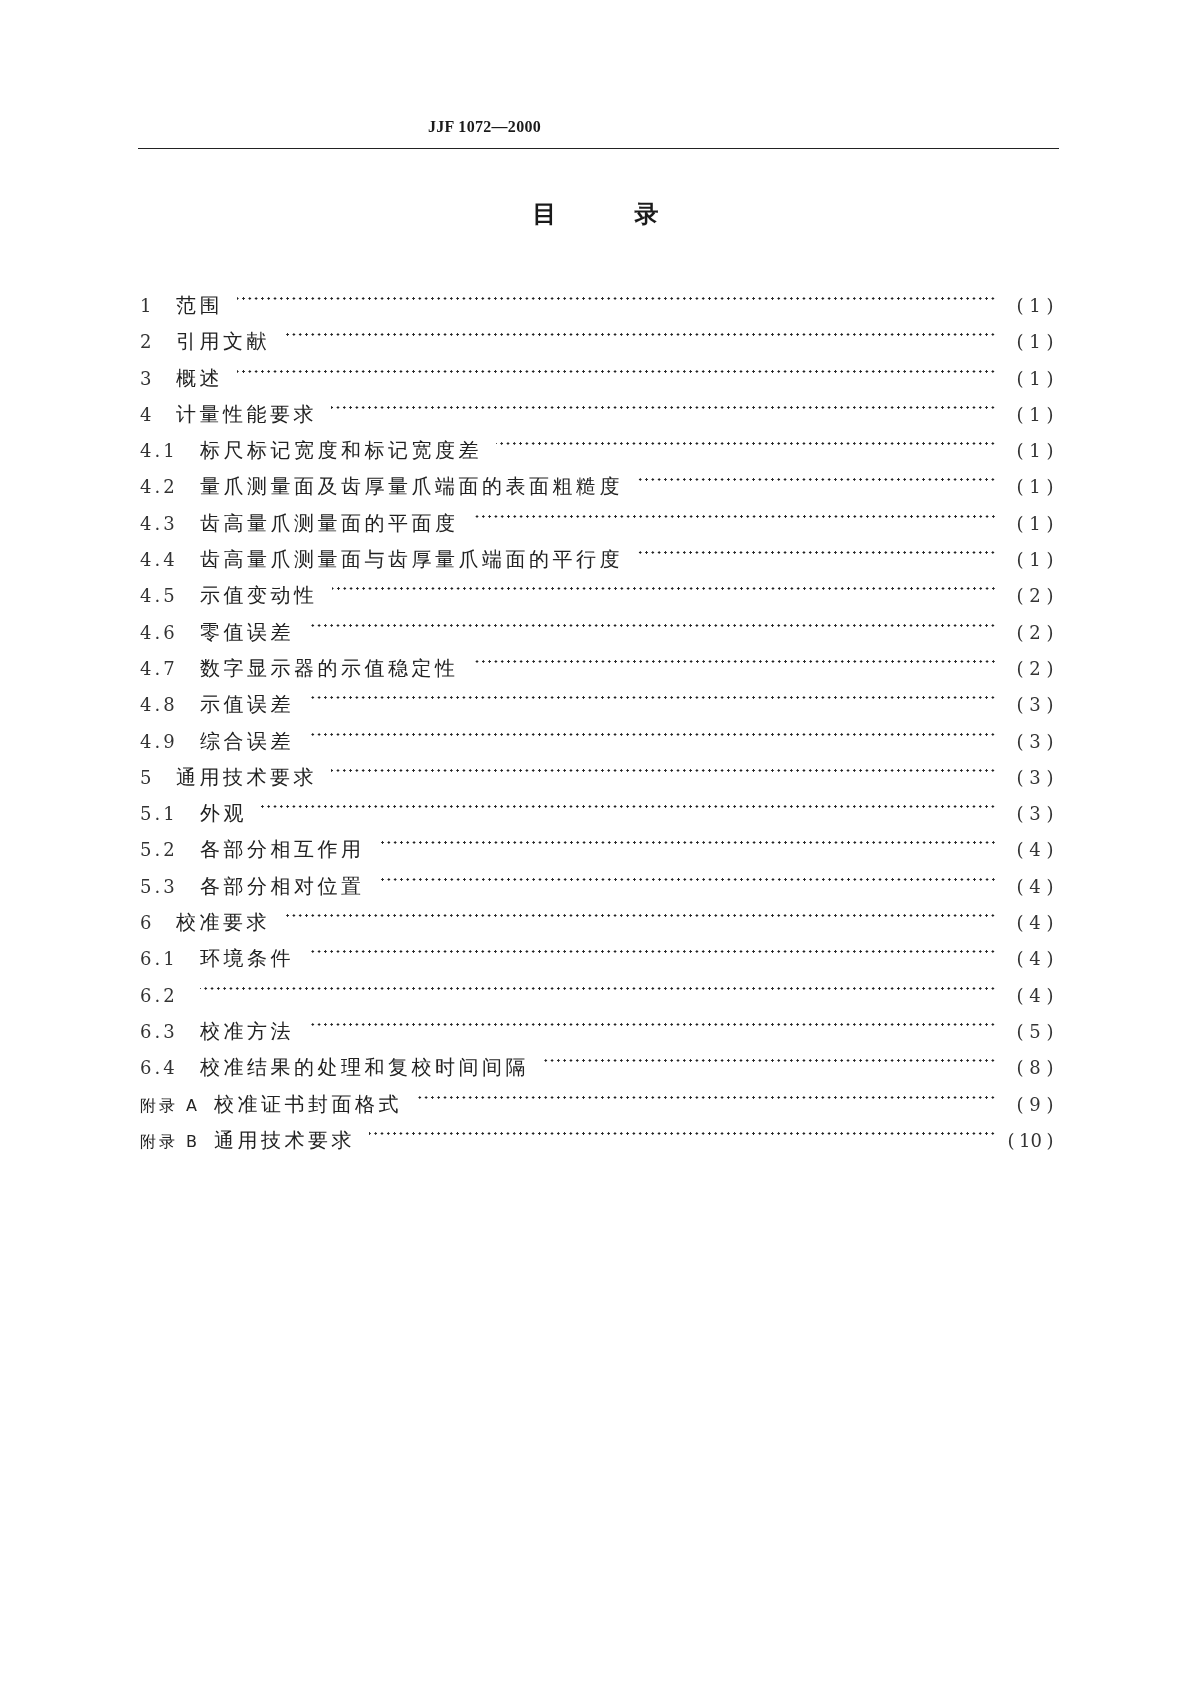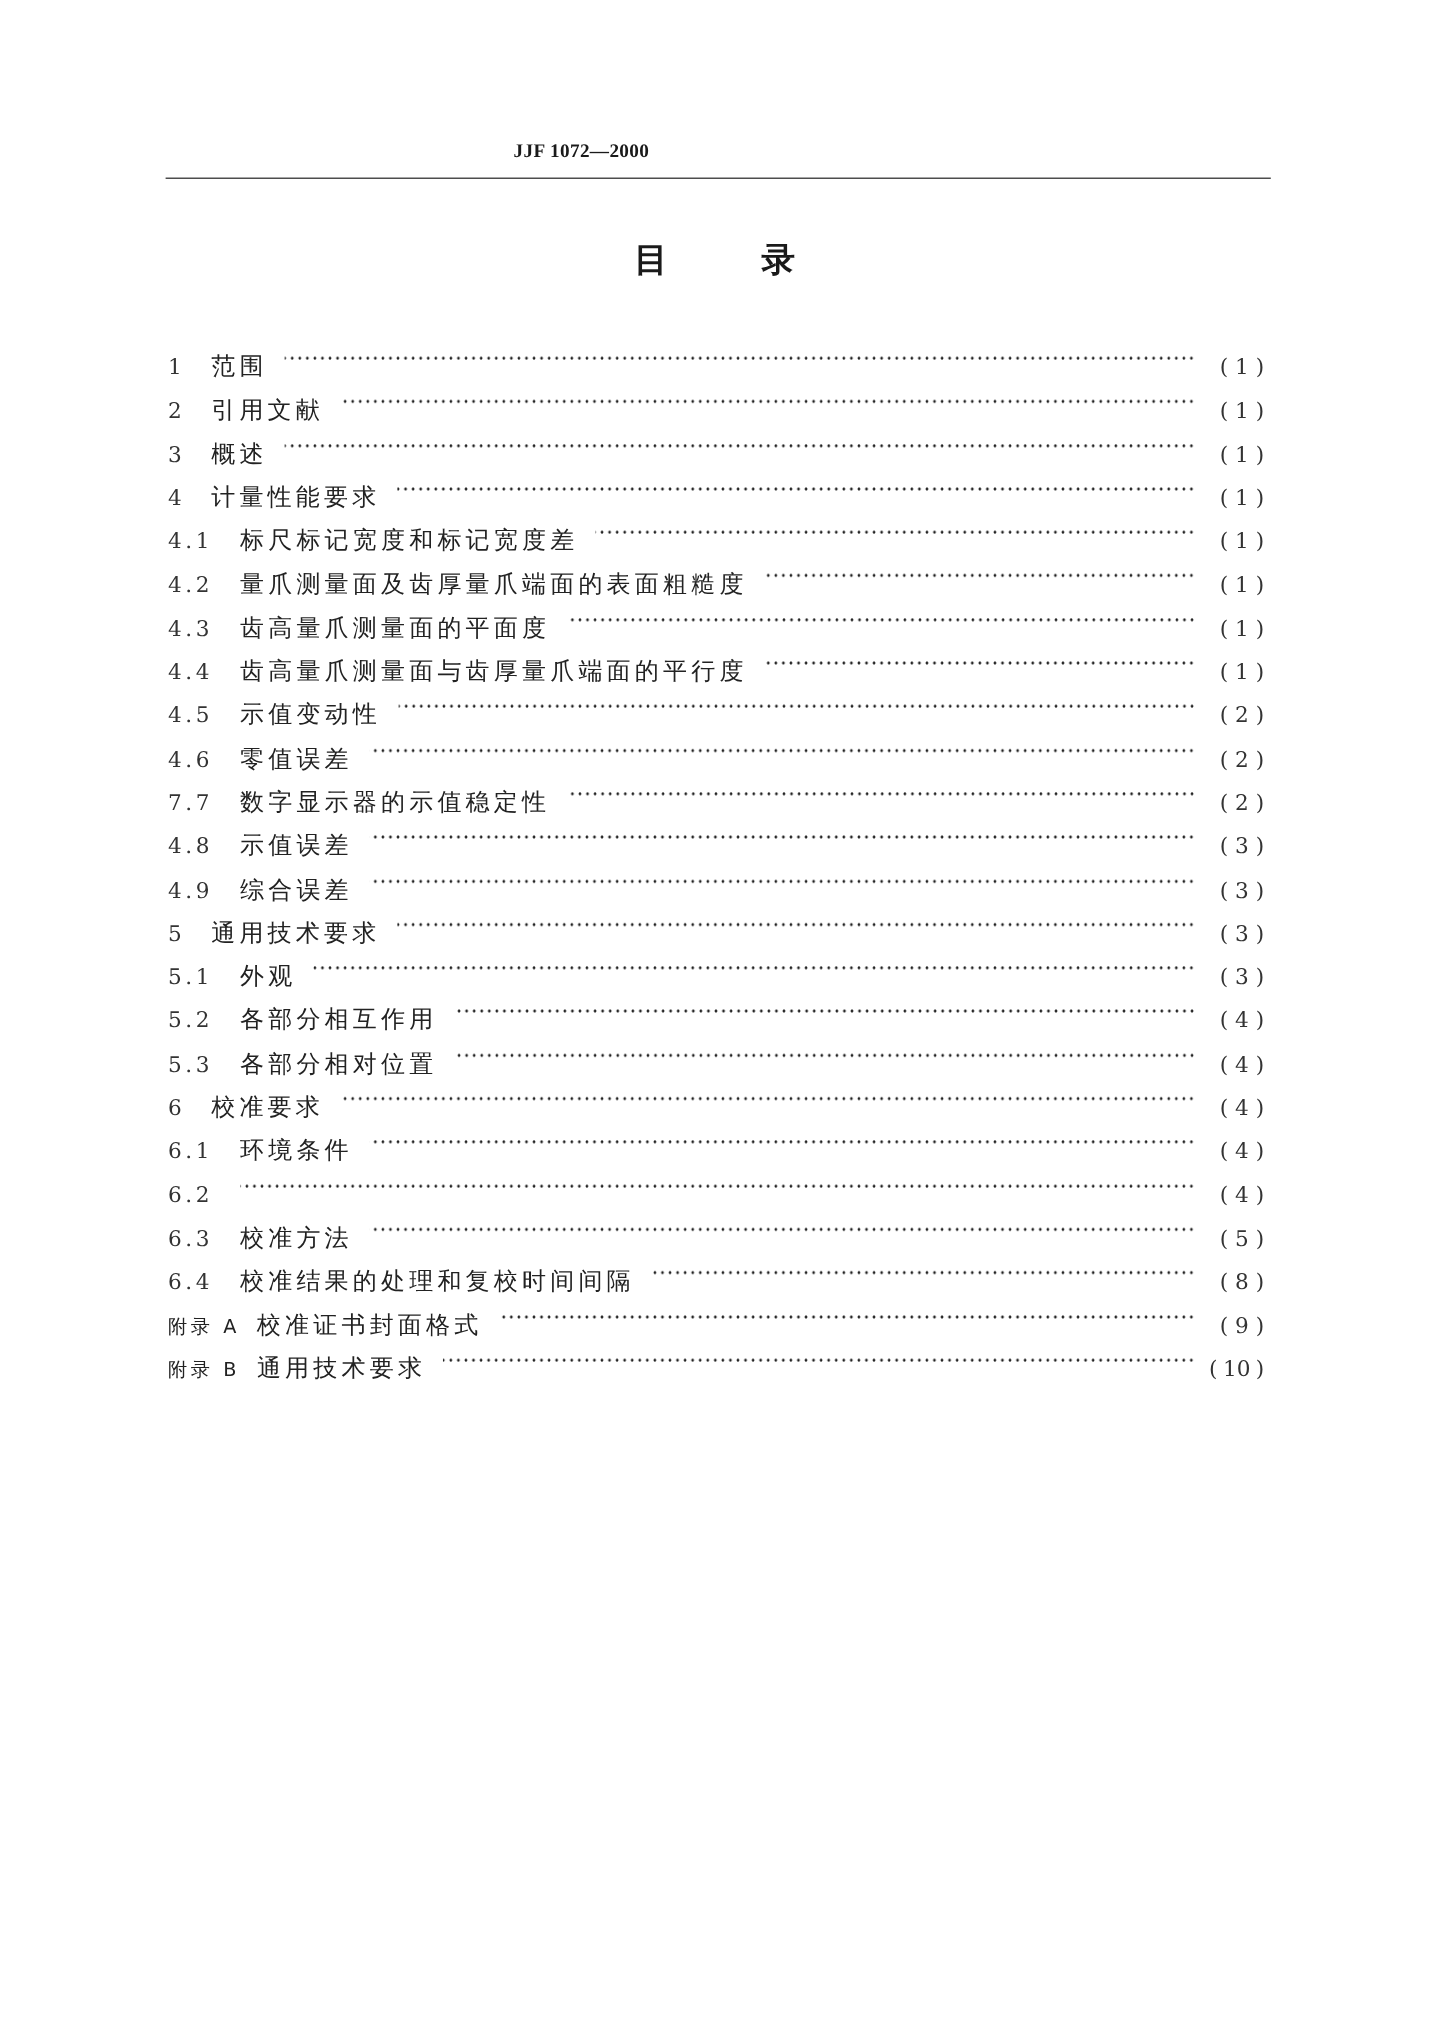--- a/index.html
+++ b/index.html
@@ -36,21 +36,21 @@
     border-top: 1.5px solid #222;
   }
   .toc-title {
     position: absolute;
     top: 198px;
     left: 0;
     width: 1191px;
     text-align: center;
     font-family: "DejaVu Sans", sans-serif;
     font-weight: bold;
-    font-size: 28px;
+    font-size: 24px;
     color: #1a1a1a;
   }
   .toc-title .ch1 { margin-right: 78px; }
   .toc {
     position: absolute;
     top: 276px;
     left: 140px;
     width: 918px;
   }
   .toc-row {
@@ -174,21 +174,21 @@
       <span class="toc-leader"></span>
       <span class="toc-page"><span class="paren">(</span><span class="pg">2</span><span class="paren">)</span></span>
     </div>
     <div class="toc-row">
       <span class="toc-num sub">4.6</span>
       <span class="toc-label">零值误差</span>
       <span class="toc-leader"></span>
       <span class="toc-page"><span class="paren">(</span><span class="pg">2</span><span class="paren">)</span></span>
     </div>
     <div class="toc-row">
-      <span class="toc-num sub">7.7</span>
+      <span class="toc-num sub">4.7</span>
       <span class="toc-label">数字显示器的示值稳定性</span>
       <span class="toc-leader"></span>
       <span class="toc-page"><span class="paren">(</span><span class="pg">2</span><span class="paren">)</span></span>
     </div>
     <div class="toc-row">
       <span class="toc-num sub">4.8</span>
       <span class="toc-label">示值误差</span>
       <span class="toc-leader"></span>
       <span class="toc-page"><span class="paren">(</span><span class="pg">3</span><span class="paren">)</span></span>
     </div>

